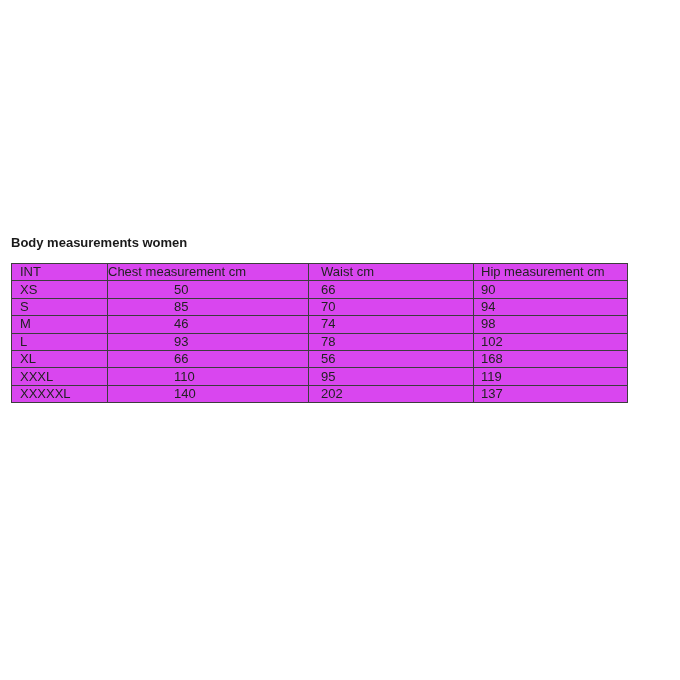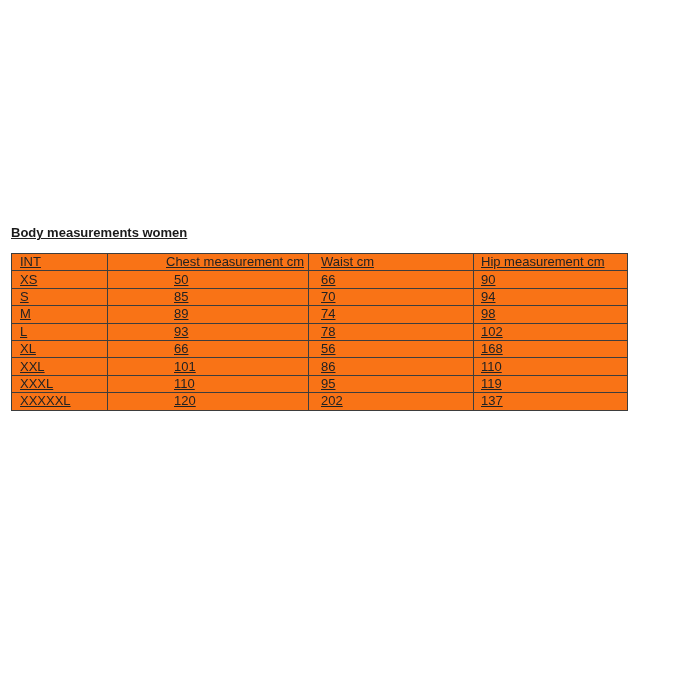--- a/index.html
+++ b/index.html
@@ -11,23 +11,22 @@
     width: 680px;
     height: 680px;
     position: relative;
     font-family: "Liberation Sans", sans-serif;
     color: #222222;
     overflow: hidden;
   }
   .content {
     position: absolute;
     left: 11px;
-    top: 225px;
+    top: 235px;
     width: 616px;
-    text-decoration: underline;
   }
   .title {
     font-size: 13px;
     font-weight: bold;
     color: #1a1a1a;
     margin: 0 0 13px 0;
     line-height: 15px;
     white-space: nowrap;
   }
   table.size-table {
@@ -44,25 +43,25 @@
     font-size: 13px;
     font-weight: normal;
     height: 16.4px;
     line-height: 16px;
     padding: 0;
     white-space: nowrap;
     overflow: hidden;
     vertical-align: middle;
     text-align: left;
     color: #222222;
-    background: #f97316;
+    background: #d946ef;
   }
   
   th.col0, td.col0 { padding-left: 8px; }
-  th.col1 { text-align: right; padding-right: 4px; margin-top: 20px; }
+  th.col1 { text-align: left; padding-right: 4px; margin-top: 20px; }
   td.col1 { padding-left: 66px; }
   th.col2, td.col2 { padding-left: 12px; }
   th.col3, td.col3 { padding-left: 7px; }
 </style>
 </head>
 <body>
 
 <div class="content">
   <h1 class="title">Body measurements women</h1>
 
@@ -89,49 +88,43 @@
           <td class="col3">90</td>
         </tr>
         <tr>
           <td class="col0">S</td>
           <td class="col1">85</td>
           <td class="col2">70</td>
           <td class="col3">94</td>
         </tr>
         <tr>
           <td class="col0">M</td>
-          <td class="col1">89</td>
+          <td class="col1">46</td>
           <td class="col2">74</td>
           <td class="col3">98</td>
         </tr>
         <tr>
           <td class="col0">L</td>
           <td class="col1">93</td>
           <td class="col2">78</td>
           <td class="col3">102</td>
         </tr>
         <tr>
           <td class="col0">XL</td>
           <td class="col1">66</td>
           <td class="col2">56</td>
           <td class="col3">168</td>
         </tr>
         <tr>
-          <td class="col0">XXL</td>
-          <td class="col1">101</td>
-          <td class="col2">86</td>
-          <td class="col3">110</td>
-        </tr>
-        <tr>
           <td class="col0">XXXL</td>
           <td class="col1">110</td>
           <td class="col2">95</td>
           <td class="col3">119</td>
         </tr>
         <tr>
           <td class="col0">XXXXXL</td>
-          <td class="col1">120</td>
+          <td class="col1">140</td>
           <td class="col2">202</td>
           <td class="col3">137</td>
         </tr>
       </tbody>
   </table>
 </div>
 
 </body></html>

